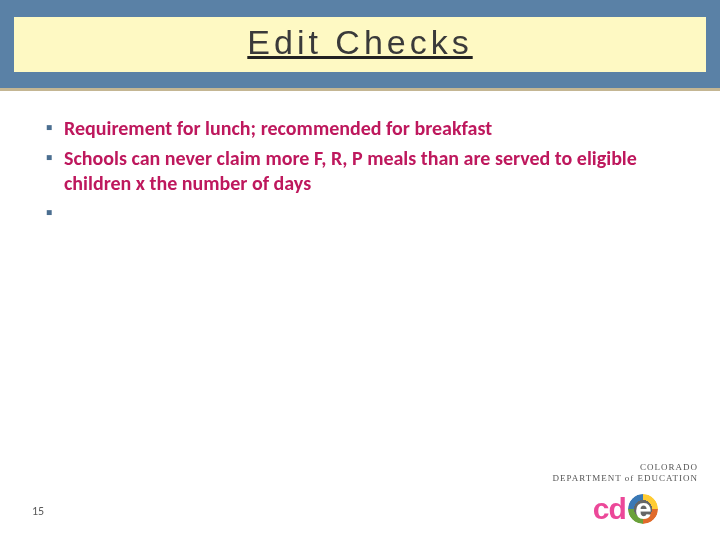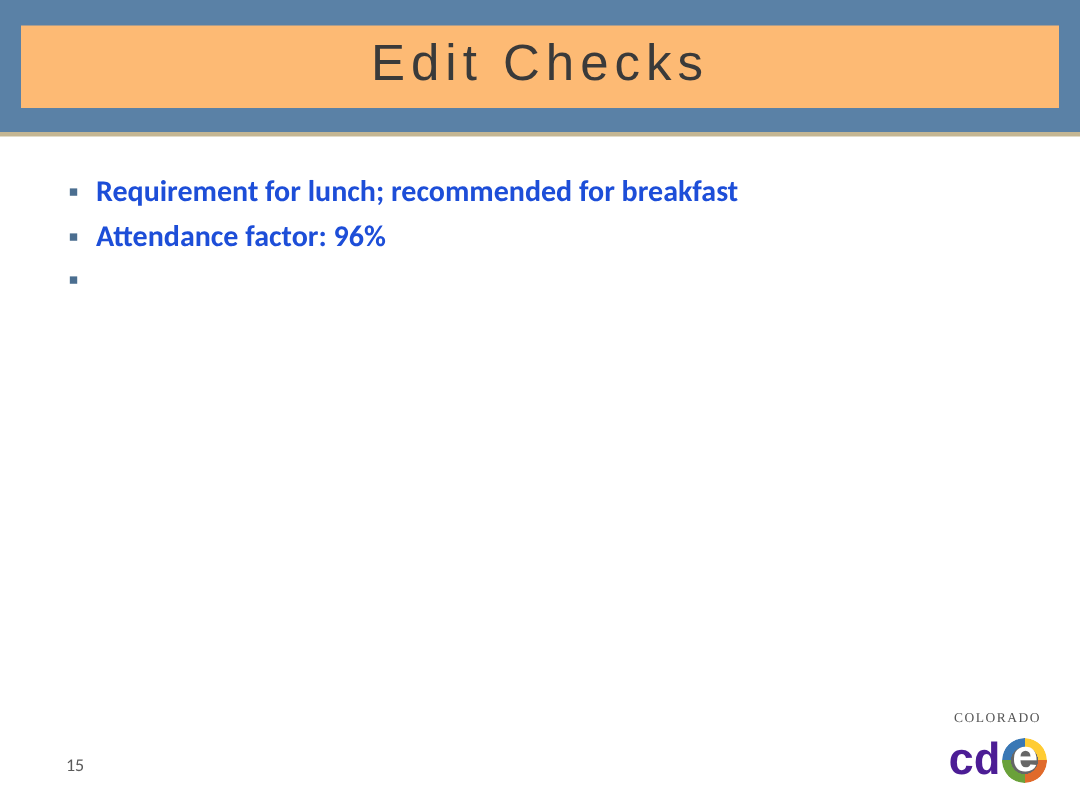--- a/index.html
+++ b/index.html
@@ -14,24 +14,25 @@
 
   .header {
     width: 100%;
     height: 88px;
     background: #5a81a6;
     display: flex;
     align-items: center;
     justify-content: center;
   }
   .header-inner {
-    background: #fdba74;
+    background: #fef9c3;
     width: 96%;
     padding: 6px 0 10px 0;
     text-align: center;
+    text-decoration: underline;
   }
   .title {
     font-family: Arial, Helvetica, sans-serif;
     font-size: 34px;
     letter-spacing: 4px;
     color: #3a3a3a;
     font-weight: 400;
   }
 
   .band-wrap {
@@ -50,21 +51,21 @@
     top: 3px; left: 0; right: 0;
     height: 10px;
     background: #fff;
   }
 
   .content {
     padding: 10px 34px 0 46px;
     font-size: 20px;
     line-height: 1.28;
     font-weight: 600;
-    color: #1d4ed8;
+    color: #be185d;
   }
   ul { list-style: none; }
   .lvl1 > li {
     position: relative;
     padding-left: 18px;
     margin-bottom: 4px;
   }
   .lvl1 > li::before {
     content: "▪";
     position: absolute;
@@ -88,21 +89,21 @@
     content: "▪";
     position: absolute;
     left: 0;
     top: 1px;
     color: #4b6e90;
     font-size: 16px;
   }
 
   .page-number {
     position: absolute;
-    left: 44px;
+    left: 32px;
     bottom: 22px;
     font-size: 12px;
     color: #5a5a5a;
   }
 
   .footer-logo {
     position: absolute;
     right: 22px;
     bottom: 14px;
     display: flex;
@@ -112,26 +113,27 @@
   }
   .dept-text {
     text-align: right;
     font-family: Georgia, "Times New Roman", serif;
     font-size: 9px;
     letter-spacing: 1px;
     color: #555;
     line-height: 1.2;
   }
   .cde-mark {
-    font-family: Liberation Mono, monospace;
+    font-family: Liberation Sans, sans-serif;
     font-weight: 700;
     font-size: 30px;
-    color: #4c1d95;
+    color: #ec4899;
     letter-spacing: -1px;
     display: flex;
+    align-items: center;
   }
   .cde-mark .accent {
     display: inline-block;
     width: 30px;
     height: 30px;
     border-radius: 50%;
     position: relative;
     margin-left: 2px;
     overflow: hidden;
   }
@@ -167,31 +169,32 @@
   </div>
 
   <div class="band-wrap">
     <div class="band-olive"></div>
     <div class="band-white"></div>
   </div>
 
   <div class="content">
     <ul class="lvl1">
       <li><span>Requirement for lunch; recommended for breakfast</span></li>
-      <li><span>Attendance factor: 96%</span></li>
+      <li><span>Schools can never claim more F, R, P meals than are served to eligible children x the number of days</span></li>
       <li>
       </li>
     </ul>
   </div>
 
   <div class="page-number">15</div>
 
   <div class="footer-logo">
     <div class="dept-text">
       <div>COLORADO</div>
+      <div>DEPARTMENT of EDUCATION</div>
     </div>
     <div class="cde-mark">
       <span>cd</span>
         <span class="accent"></span>
     </div>
   </div>
 
 </div>
 
 </body></html>

